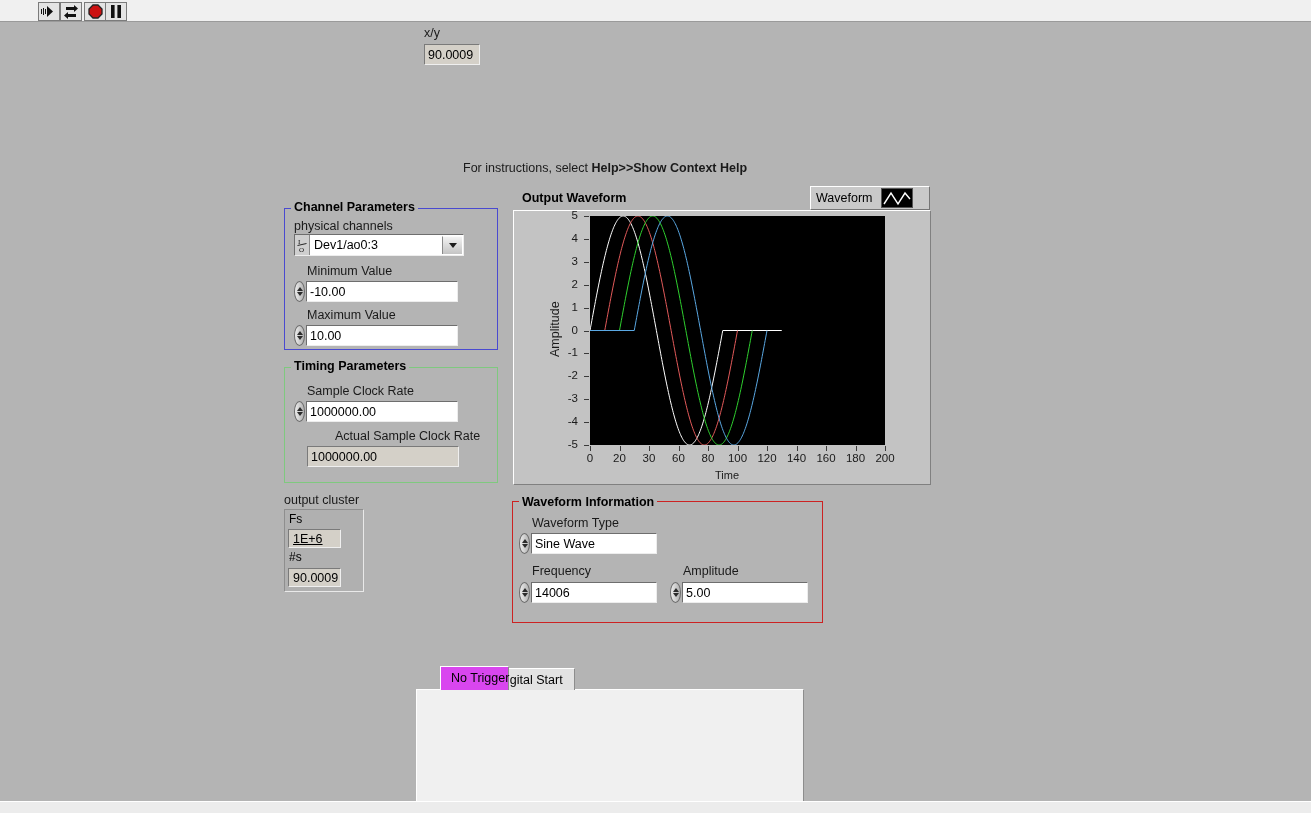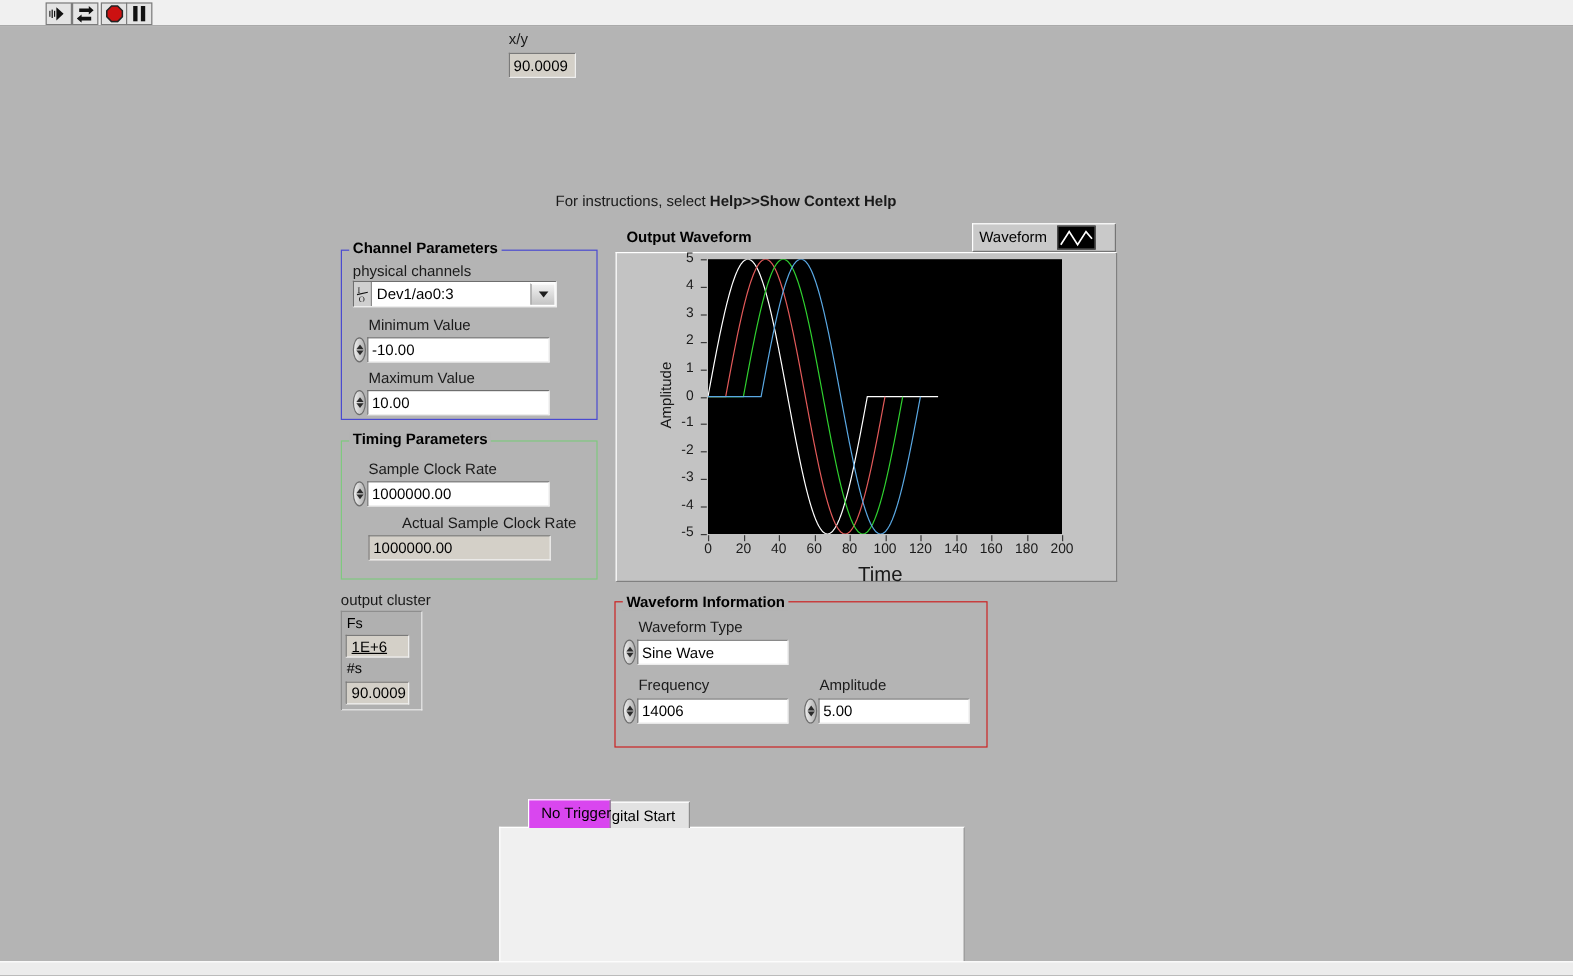--- a/index.html
+++ b/index.html
@@ -381,21 +381,21 @@
   <div class="spinner" style="left:294px; top:401px;">
     <i class="up"></i>
       <i class="down"></i>
   </div>
   <div class="ctrl-num" style="left:306px; top:401px; width:152px; height:21px;">1000000.00</div>
 
   <div class="lbl" style="left:307px; top:429px;margin-left:28px;">Actual Sample Clock Rate</div>
   <div class="ind-string" style="left:307px; top:446px; width:152px; height:21px;">1000000.00</div>
 
   <div class="lbl" style="left:284px; top:493px;">output cluster</div>
-  <div class="cluster" style="left:284px; top:509px; width:68px; height:83px;">
+  <div class="cluster" style="left:284px; top:509px; width:80px; height:83px;">
     <div class="cl-label" style="left:4px; top:2px;">Fs</div>
     <div class="cl-field" style="left:3px; top:19px; width:53px; height:19px;text-decoration:underline;">1E+6</div>
     <div class="cl-label" style="left:4px; top:40px;">#s</div>
     <div class="cl-field" style="left:3px; top:58px; width:53px; height:19px;">90.0009</div>
   </div>
 
   <div class="graph-title" style="left:522px; top:191px;">Output Waveform</div>
 
   <div class="plot-legend" style="left:810px; top:186px; width:120px; height:24px;">
     <span class="pl-name">Waveform</span>
@@ -443,39 +443,39 @@
         <polyline points="0.00,114.50 44.25,114.50 44.25,114.50 44.85,111.23 45.46,107.96 46.06,104.70 46.66,101.45 47.27,98.20 47.87,94.98 48.47,91.76 49.08,88.57 49.68,85.39 50.28,82.24 50.89,79.12 51.49,76.02 52.09,72.96 52.70,69.93 53.30,66.93 53.90,63.98 54.51,61.07 55.11,58.20 55.71,55.37 56.32,52.60 56.92,49.87 57.52,47.20 58.13,44.58 58.73,42.02 59.34,39.52 59.94,37.08 60.54,34.70 61.15,32.39 61.75,30.14 62.35,27.97 62.96,25.86 63.56,23.83 64.16,21.87 64.77,19.98 65.37,18.18 65.97,16.45 66.58,14.80 67.18,13.23 67.78,11.75 68.39,10.35 68.99,9.03 69.59,7.80 70.20,6.66 70.80,5.60 71.40,4.64 72.01,3.76 72.61,2.98 73.21,2.28 73.82,1.68 74.42,1.17 75.02,0.75 75.63,0.42 76.23,0.19 76.83,0.05 77.44,0.00 78.04,0.05 78.64,0.19 79.25,0.42 79.85,0.75 80.45,1.17 81.06,1.68 81.66,2.28 82.26,2.98 82.87,3.76 83.47,4.64 84.07,5.60 84.68,6.66 85.28,7.80 85.89,9.03 86.49,10.35 87.09,11.75 87.70,13.23 88.30,14.80 88.90,16.45 89.51,18.18 90.11,19.98 90.71,21.87 91.32,23.83 91.92,25.86 92.52,27.97 93.13,30.14 93.73,32.39 94.33,34.70 94.94,37.08 95.54,39.52 96.14,42.02 96.75,44.58 97.35,47.20 97.95,49.87 98.56,52.60 99.16,55.37 99.76,58.20 100.37,61.07 100.97,63.98 101.57,66.93 102.18,69.93 102.78,72.96 103.38,76.02 103.99,79.12 104.59,82.24 105.19,85.39 105.80,88.57 106.40,91.76 107.00,94.98 107.61,98.20 108.21,101.45 108.81,104.70 109.42,107.96 110.02,111.23 110.63,114.50 111.23,117.77 111.83,121.04 112.44,124.30 113.04,127.55 113.64,130.80 114.25,134.02 114.85,137.24 115.45,140.43 116.06,143.61 116.66,146.76 117.26,149.88 117.87,152.98 118.47,156.04 119.07,159.07 119.68,162.07 120.28,165.02 120.88,167.93 121.49,170.80 122.09,173.63 122.69,176.40 123.30,179.13 123.90,181.80 124.50,184.42 125.11,186.98 125.71,189.48 126.31,191.92 126.92,194.30 127.52,196.61 128.12,198.86 128.73,201.03 129.33,203.14 129.93,205.17 130.54,207.13 131.14,209.02 131.74,210.82 132.35,212.55 132.95,214.20 133.55,215.77 134.16,217.25 134.76,218.65 135.36,219.97 135.97,221.20 136.57,222.34 137.18,223.40 137.78,224.36 138.38,225.24 138.99,226.02 139.59,226.72 140.19,227.32 140.80,227.83 141.40,228.25 142.00,228.58 142.61,228.81 143.21,228.95 143.81,229.00 144.42,228.95 145.02,228.81 145.62,228.58 146.23,228.25 146.83,227.83 147.43,227.32 148.04,226.72 148.64,226.02 149.24,225.24 149.85,224.36 150.45,223.40 151.05,222.34 151.66,221.20 152.26,219.97 152.86,218.65 153.47,217.25 154.07,215.77 154.67,214.20 155.28,212.55 155.88,210.82 156.48,209.02 157.09,207.13 157.69,205.17 158.29,203.14 158.90,201.03 159.50,198.86 160.10,196.61 160.71,194.30 161.31,191.92 161.91,189.48 162.52,186.98 163.12,184.42 163.73,181.80 164.33,179.13 164.93,176.40 165.54,173.63 166.14,170.80 166.74,167.93 167.35,165.02 167.95,162.07 168.55,159.07 169.16,156.04 169.76,152.98 170.36,149.88 170.97,146.76 171.57,143.61 172.17,140.43 172.78,137.24 173.38,134.02 173.98,130.80 174.59,127.55 175.19,124.30 175.79,121.04 176.40,117.77 177.00,114.50" fill="none" stroke="#5aa8e3" stroke-width="1"></polyline>
       </svg>
   </div>
 
   <div id="x-axis">
       <div class="tickmark" style="left: 590px; top: 446px; width: 1px; height: 5px;"></div>
       <div class="axis-text xtick" style="left: 575px; top: 452px; width: 30px;">0</div>
       <div class="tickmark" style="left: 619.5px; top: 446px; width: 1px; height: 5px;"></div>
       <div class="axis-text xtick" style="left: 604.5px; top: 452px; width: 30px;">20</div>
       <div class="tickmark" style="left: 649px; top: 446px; width: 1px; height: 5px;"></div>
-      <div class="axis-text xtick" style="left: 634px; top: 452px; width: 30px;">40</div>
+      <div class="axis-text xtick" style="left: 634px; top: 452px; width: 30px;">30</div>
       <div class="tickmark" style="left: 678.5px; top: 446px; width: 1px; height: 5px;"></div>
       <div class="axis-text xtick" style="left: 663.5px; top: 452px; width: 30px;">60</div>
       <div class="tickmark" style="left: 708px; top: 446px; width: 1px; height: 5px;"></div>
       <div class="axis-text xtick" style="left: 693px; top: 452px; width: 30px;">80</div>
       <div class="tickmark" style="left: 737.5px; top: 446px; width: 1px; height: 5px;"></div>
       <div class="axis-text xtick" style="left: 722.5px; top: 452px; width: 30px;">100</div>
       <div class="tickmark" style="left: 767px; top: 446px; width: 1px; height: 5px;"></div>
       <div class="axis-text xtick" style="left: 752px; top: 452px; width: 30px;">120</div>
       <div class="tickmark" style="left: 796.5px; top: 446px; width: 1px; height: 5px;"></div>
       <div class="axis-text xtick" style="left: 781.5px; top: 452px; width: 30px;">140</div>
       <div class="tickmark" style="left: 826px; top: 446px; width: 1px; height: 5px;"></div>
       <div class="axis-text xtick" style="left: 811px; top: 452px; width: 30px;">160</div>
       <div class="tickmark" style="left: 855.5px; top: 446px; width: 1px; height: 5px;"></div>
       <div class="axis-text xtick" style="left: 840.5px; top: 452px; width: 30px;">180</div>
       <div class="tickmark" style="left: 885px; top: 446px; width: 1px; height: 5px;"></div>
       <div class="axis-text xtick" style="left: 870px; top: 452px; width: 30px;">200</div>
     </div>
-  <div class="axis-text" style="left:715px; top:469px; font-size:17px;text-align:center;">Time</div>
+  <div class="axis-text" style="left:715px; top:469px; font-size:11px;text-align:center;">Time</div>
 
   <div class="frame" style="left:512px; top:501px; width:311px; height:122px; border-color:#cc2222;"></div>
   <div class="frame-title" style="left:519px; top:496px;">Waveform Information</div>
 
   <div class="lbl" style="left:532px; top:516px;">Waveform Type</div>
   <div class="spinner" style="left:519px; top:533px;">
     <i class="up"></i>
       <i class="down"></i>
   </div>
   <div class="ctrl-string" style="left:531px; top:533px; width:126px; height:21px;">Sine Wave</div>

